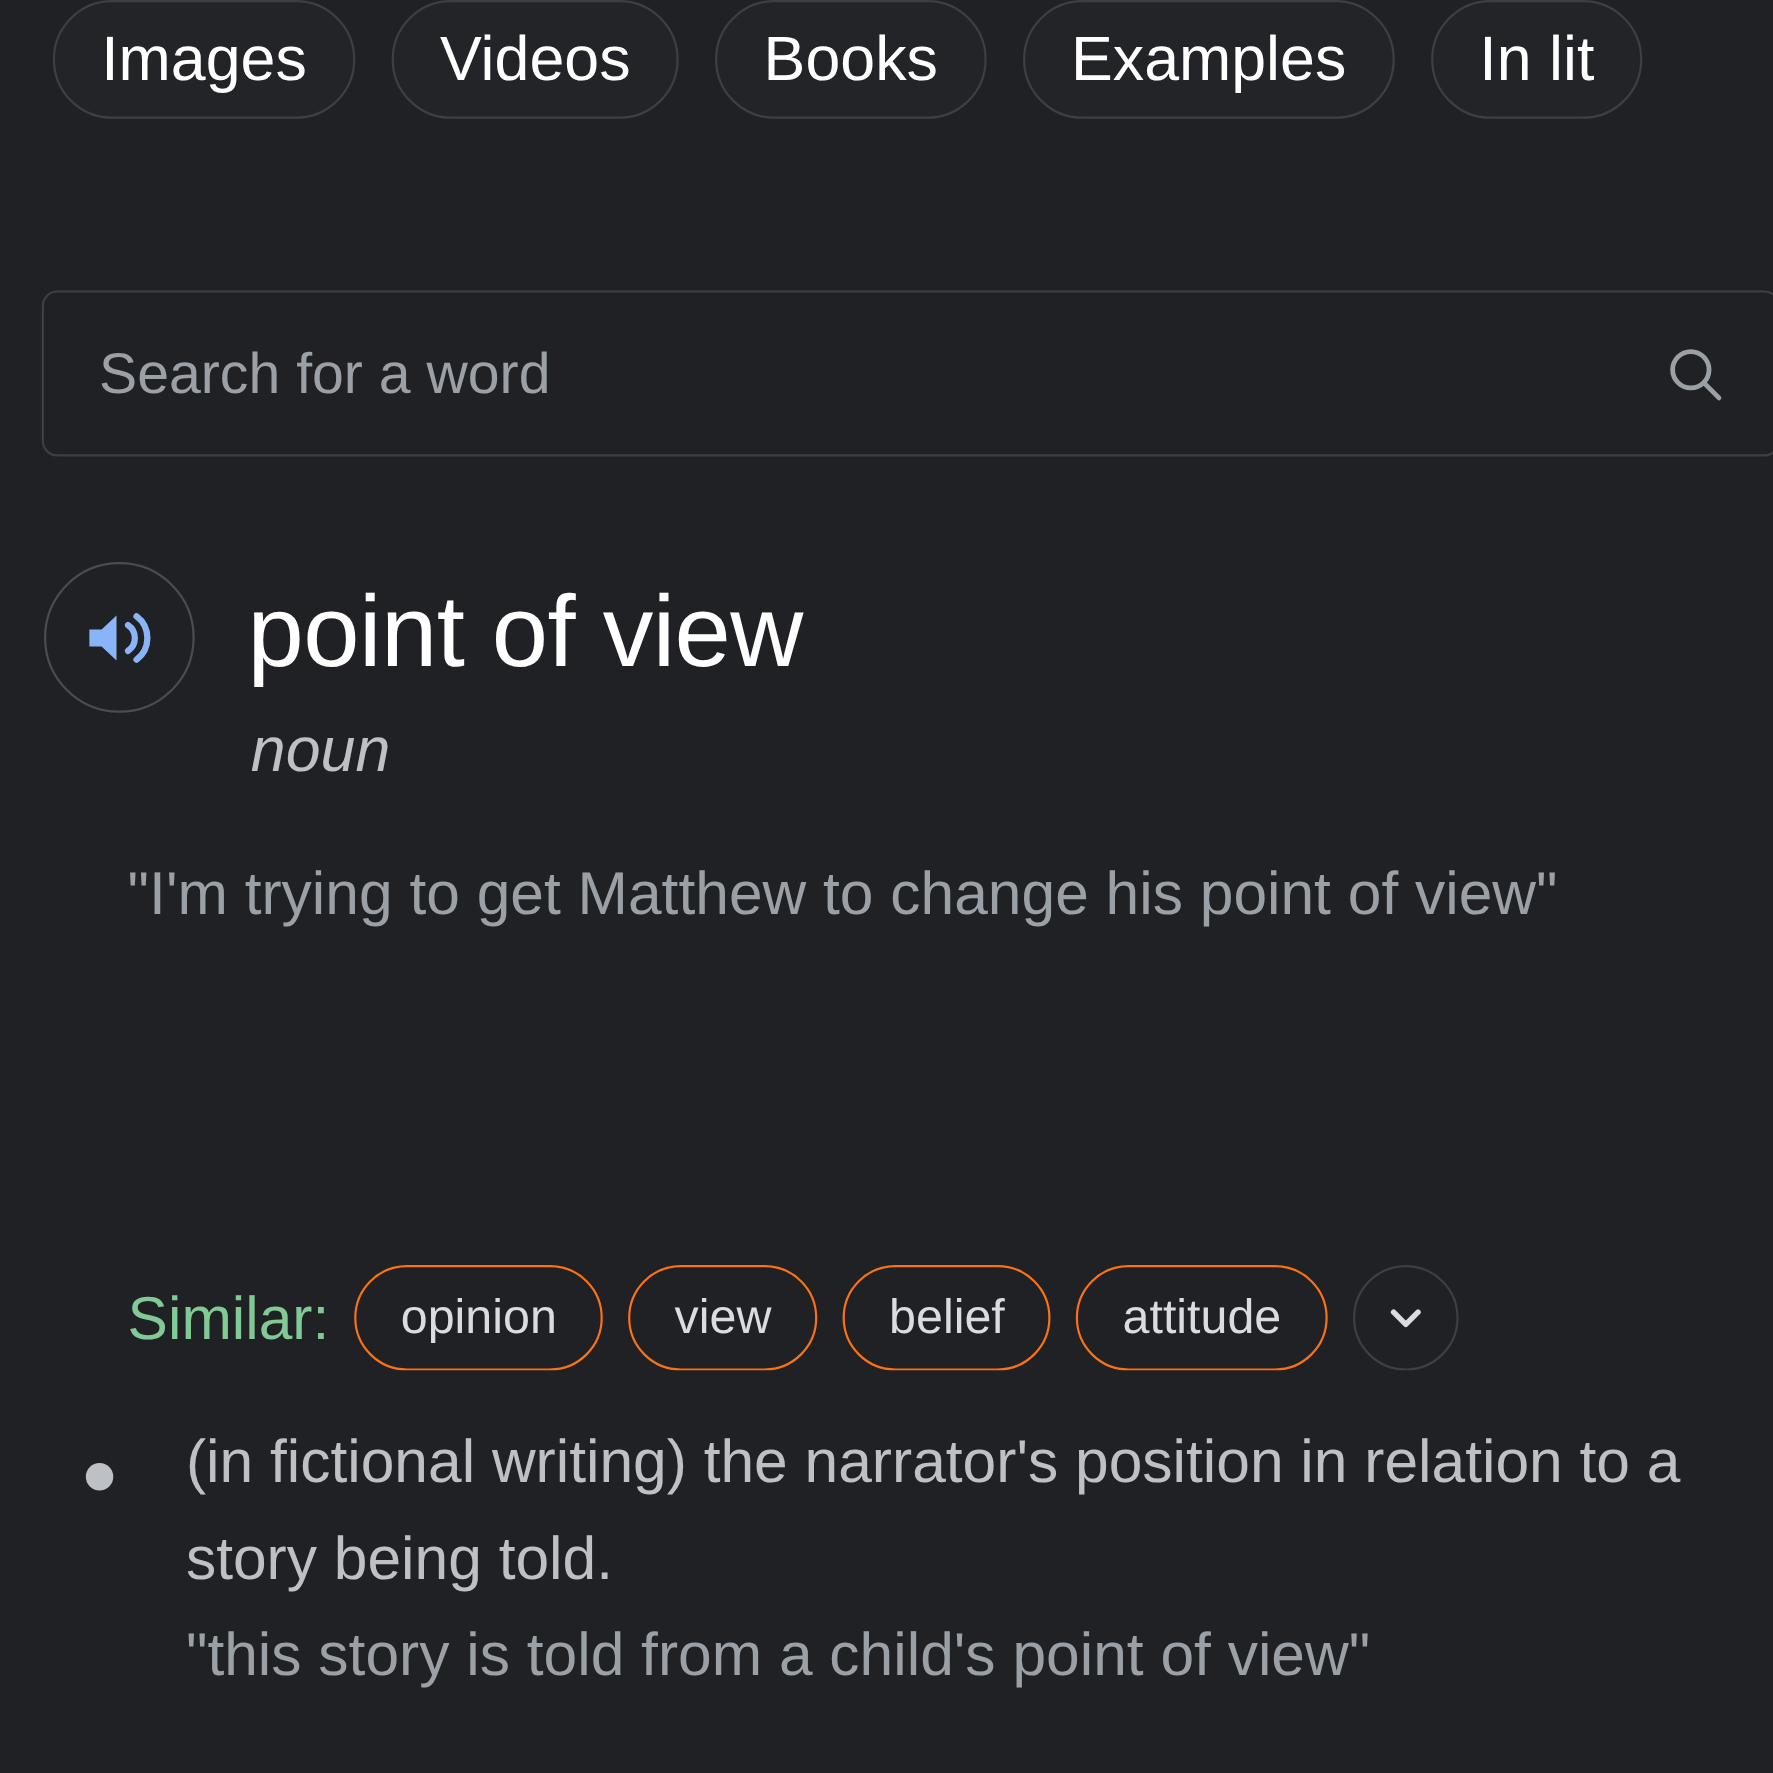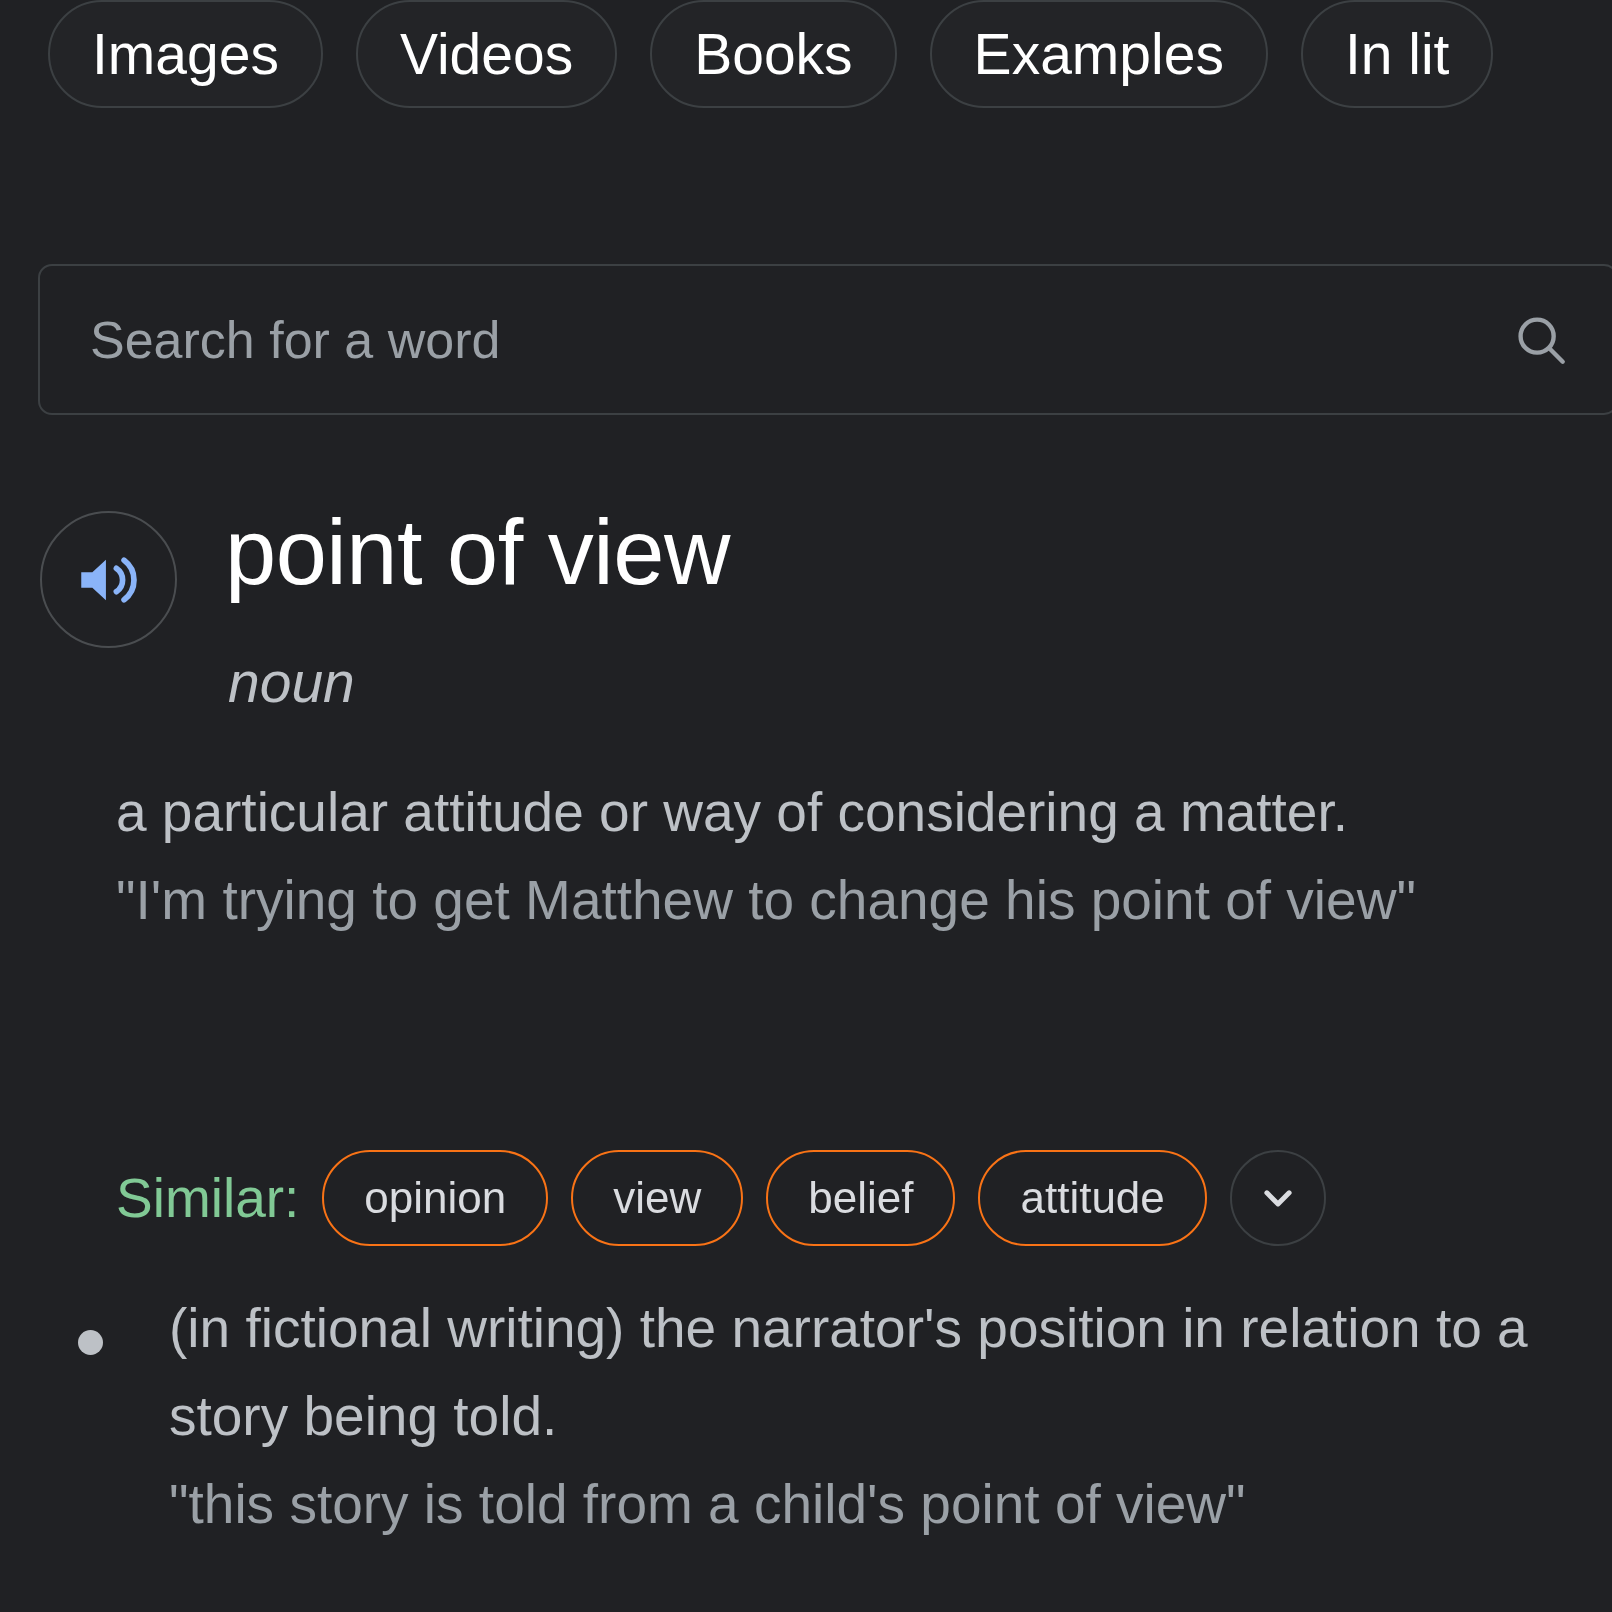--- a/index.html
+++ b/index.html
@@ -100,21 +100,21 @@
   }
   .word-search-input::placeholder { color: #9aa0a6; opacity: 1; }
   .search-glass { flex: 0 0 auto; width: 62px; height: 62px; display:block; }
 
   
   .headword-row {
     position: absolute;
     top: 500px;
     left: 40px;
     display: flex;
-    align-items: flex-start;
+    align-items: center;
     gap: 0;
   }
   .speak-btn {
     flex: 0 0 auto;
     width: 137px;
     height: 137px;
     margin-top: 11px;
     border: 2px solid #4a4d50;
     border-radius: 50%;
     background: transparent;
@@ -268,21 +268,20 @@
         <path d="M14.4 8.2a4.6 4.6 0 0 1 0 7.6" stroke="#8ab4f8" stroke-width="1.85" fill="none" stroke-linecap="round"></path>
         <path d="M16.9 5.6a8 8 0 0 1 0 12.8" stroke="#8ab4f8" stroke-width="1.85" fill="none" stroke-linecap="round"></path>
       </svg>
     </div>
     <div class="headword">point of view</div>
   </div>
 
   <div class="pos">noun</div>
 
   <div class="sense-body">
-    <div class="def-text">a particular attitude or way of considering a matter.</div>
     <div class="def-example">"I'm trying to get Matthew to change his point of view"</div>
   </div>
 
   <div class="similar-row">
     <div class="similar-label">Similar:</div>
     <div class="syn-chip">
         <span>opinion</span>
       </div>
     <div class="syn-chip">
         <span>view</span>

